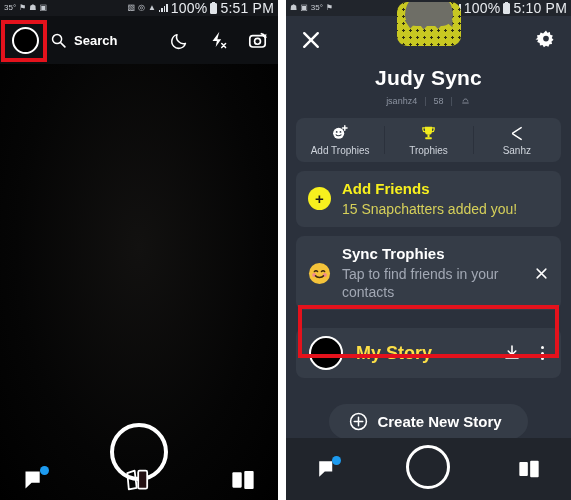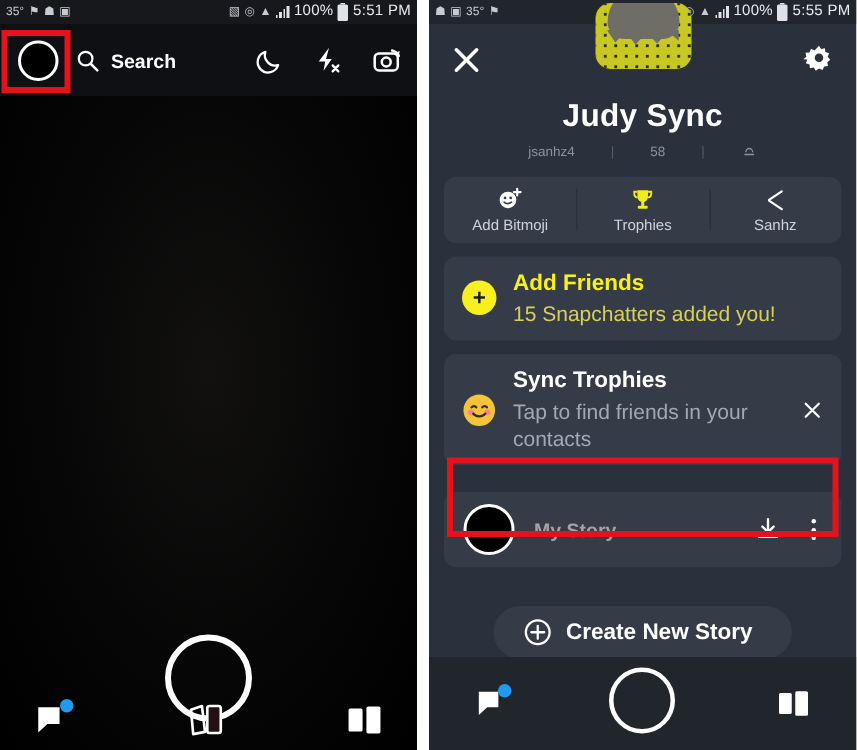--- a/index.html
+++ b/index.html
@@ -61,21 +61,21 @@
     display: flex;
     align-items: center;
     gap: 3px;
   }
   .sb-ico {
     font-size: 8px;
     color: #c8ccd2;
     line-height: 1;
   }
   .sb-txt {
-    font-size: 10px;
+    font-size: 14px;
     color: #e8ebef;
     letter-spacing: .2px;
     line-height: 1;
   }
   .sb-bat {
     width: 5px;
     height: 9px;
     border: 1px solid #dfe3e8;
     border-radius: 1px;
     background: #dfe3e8;
@@ -252,21 +252,21 @@
     font-size: 21px;
     font-weight: bold;
     margin-top: 2px;
     letter-spacing: .2px;
   }
   .prof-sub {
     margin-top: 5px;
     display: flex;
     align-items: center;
     justify-content: center;
-    gap: 24px;
+    gap: 7px;
     color: #8c93a0;
     font-size: 9px;
   }
   .sub-sep { color: #555c68; }
 
   .card {
     background: #353c47;
     border-radius: 8px;
     margin: 0 10px;
     box-sizing: border-box;
@@ -361,22 +361,22 @@
     width: 34px;
     height: 34px;
     border-radius: 50%;
     background: #000000;
     border: 2px solid #ffffff;
     box-sizing: border-box;
     flex-shrink: 0;
   }
   .story-name {
     flex: 1;
-    color: #a3a3a3;
-    font-size: 13px;
+    color: #fde047;
+    font-size: 18px;
     font-weight: bold;
   }
   .story-icons {
     display: flex;
     align-items: center;
     gap: 16px;
   }
   .dots-v {
     display: flex;
     flex-direction: column;
@@ -532,21 +532,21 @@
         <span class="sb-ico">◎</span>
         <span class="sb-ico">▲</span>
         <span class="sb-sig">
             <i></i>
             <i></i>
             <i></i>
             <i></i>
           </span>
         <span class="sb-txt">100%</span>
         <span class="sb-bat"></span>
-        <span class="sb-txt">5:55 PM</span>
+        <span class="sb-txt">5:10 PM</span>
       </div>
     </div>
 
     <div class="snapcode">
       <div class="dots"></div>
       <div class="ghost"></div>
     </div>
 
     <div class="prof-header">
       <svg class="ico" width="22" height="22" viewBox="0 0 24 24">
@@ -571,21 +571,21 @@
 
     <div class="card actions-row">
       <div class="action-btn">
         <svg width="18" height="18" viewBox="0 0 24 24">
           <circle cx="10.2" cy="12.4" r="7.4" fill="#ffffff"></circle>
           <circle cx="7.6" cy="10.6" r="1.2" fill="#353c47"></circle>
           <circle cx="12.6" cy="10.6" r="1.2" fill="#353c47"></circle>
           <path d="M6.8 14.4c.9 1.6 4.8 1.6 6.6 0" fill="none" stroke="#353c47" stroke-width="1.5" stroke-linecap="round"></path>
           <path d="M18.4 2.4v6M15.4 5.4h6" stroke="#ffffff" stroke-width="1.9" stroke-linecap="round"></path>
         </svg>
-        <span class="action-lbl">Add Bitmoji</span>
+        <span class="action-lbl">Add Trophies</span>
       </div>
       <div class="action-btn">
         <svg width="17" height="17" viewBox="0 0 24 24">
           <path d="M7 2.6h10v6.2a5 5 0 0 1-10 0z" fill="#f2ec1e"></path>
           <path d="M7 4h-3v2.2a3.4 3.4 0 0 0 3 3.3M17 4h3v2.2a3.4 3.4 0 0 1-3 3.3" fill="none" stroke="#f2ec1e" stroke-width="1.7"></path>
           <rect x="10.6" y="13.4" width="2.8" height="4" fill="#f2ec1e"></rect>
           <rect x="7.4" y="17.2" width="9.2" height="2.8" rx=".7" fill="#f2ec1e"></rect>
         </svg>
         <span class="action-lbl">Trophies</span>
       </div>

